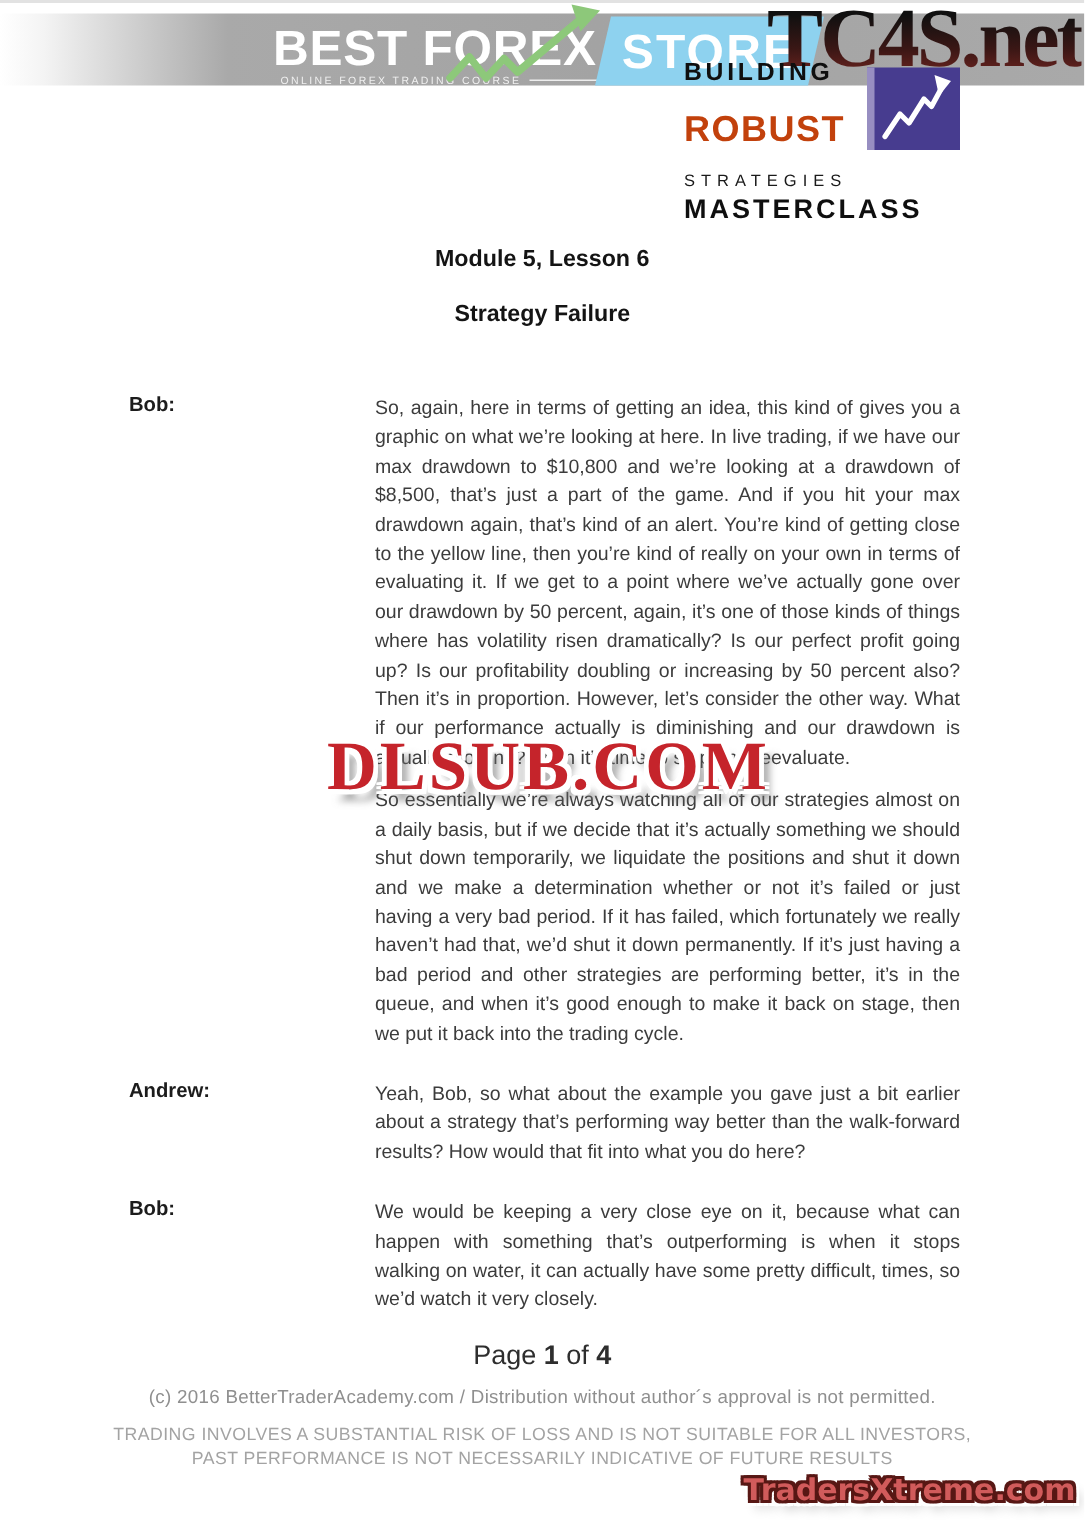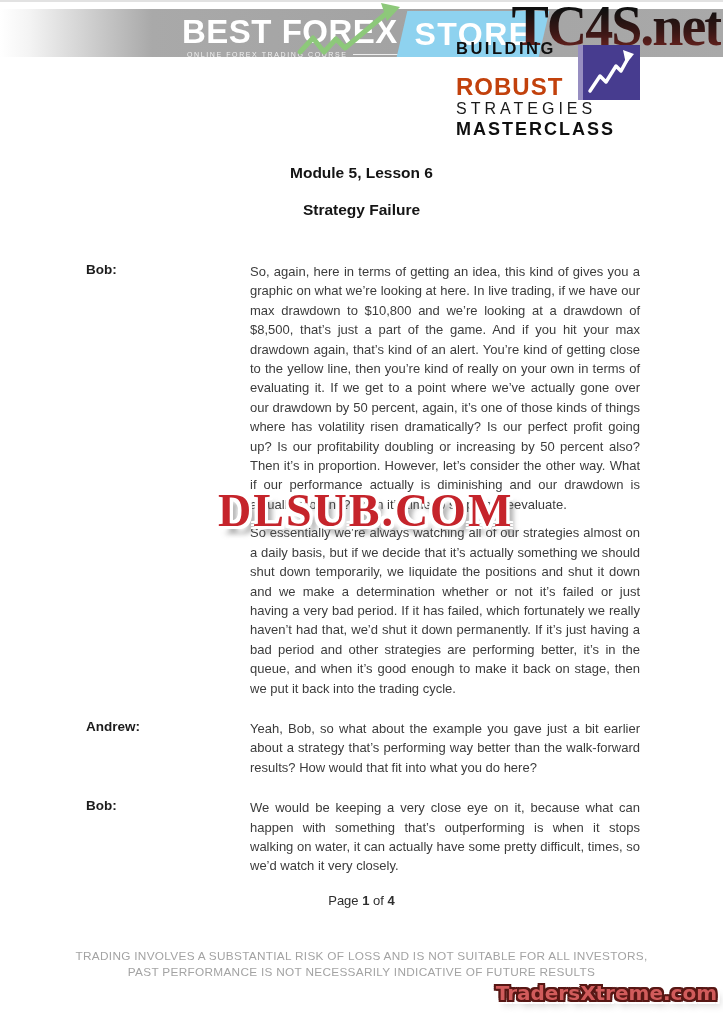--- a/index.html
+++ b/index.html
@@ -21,21 +21,21 @@
   .store span{display:block;transform:skewX(13deg);text-align:center;font-size:32px;font-weight:bold;
               color:#ffffff;letter-spacing:1.5px;line-height:46px;}
   .tc4s{position:absolute;right:2px;top:-6px;font-family:"Liberation Serif",serif;font-weight:bold;
         font-size:56px;letter-spacing:-2px;white-space:nowrap;
         background:linear-gradient(180deg,#101010 25%,#3a1715 60%,#6f2420 90%);
         -webkit-background-clip:text;background-clip:text;color:transparent;}
   
   .mclass{position:absolute;left:456px;top:40px;line-height:1;}
   .mc1{font-size:16.5px;font-weight:bold;letter-spacing:2.5px;color:#0f0f0f;}
   .mc2{font-size:24px;font-weight:bold;letter-spacing:1px;color:#c2410c;margin-top:18px;}
-  .mc3{font-size:16px;letter-spacing:4px;color:#1a1a1a;margin-top:2px;}
+  .mc3{font-size:11px;letter-spacing:4px;color:#1a1a1a;margin-top:17px;}
   .mc4{font-size:18px;font-weight:bold;letter-spacing:2px;color:#0f0f0f;margin-top:3px;}
   .mc-square{position:absolute;left:578px;top:45px;width:57px;height:55px;background:#473c8f;
              border-left:5px solid #978ec1;}
   
   .title{position:absolute;left:0;width:100%;text-align:center;font-size:15.5px;font-weight:bold;
          color:#141414;}
   .title1{top:164px;} .title2{top:201px;}
   .dialogue{position:absolute;left:86px;top:262px;width:554px;}
   .drow{display:flex;margin-bottom:21px;gap:30px;}
   .speaker{width:134px;flex:0 0 134px;font-weight:bold;font-size:13.5px;color:#1c1c1c;}
@@ -49,21 +49,21 @@
                 -3px 0 0 #fff,3px 0 0 #fff,0 -3px 0 #fff,0 3px 0 #fff,
                 7px 8px 5px rgba(110,110,110,.55);}
   .wm-bottom{position:absolute;right:6px;top:981px;font-family:"DejaVu Sans",sans-serif;
     font-weight:bold;font-size:20px;color:#d15b5b;white-space:nowrap;
     text-shadow:-2px -2px 0 #571714,2px -2px 0 #571714,-2px 2px 0 #571714,2px 2px 0 #571714,
                 0 -2px 0 #571714,0 2px 0 #571714,-2px 0 0 #571714,2px 0 0 #571714,
                 -4px -4px 0 #fff,4px -4px 0 #fff,-4px 4px 0 #fff,4px 4px 0 #fff,
                 0 4px 0 #fff,0 -4px 0 #fff,4px 0 0 #fff,-4px 0 0 #fff,
                 4px 6px 7px rgba(0,0,0,.25);}
   
-  .pagenum{position:absolute;top:893px;left:0;width:100%;text-align:center;font-size:13px;
+  .pagenum{position:absolute;top:893px;left:0;width:100%;text-align:center;font-size:18px;
            color:#2e2e2e;}
   .pagenum .b{font-weight:bold;}
   .copyright{position:absolute;top:924px;left:0;width:100%;text-align:center;font-size:12.5px;
              color:#8f8f8f;letter-spacing:.2px;}
   .disclaimer{position:absolute;top:949px;left:0;width:100%;text-align:center;font-size:11.8px;
               line-height:15.5px;color:#a3a3a3;letter-spacing:.3px;}
 </style>
 </head>
 <body>
 
@@ -122,17 +122,18 @@
 
   <div class="wm-center">DLSUB.COM</div>
   <div class="wm-bottom">TradersXtreme.com</div>
 
   <div class="pagenum">
     <span>Page</span>
     <span class="b">1</span>
     <span>of</span>
     <span class="b">4</span>
   </div>
+  <div class="copyright">(c) 2016 BetterTraderAcademy.com / Distribution without author´s approval is not permitted.</div>
   <div class="disclaimer">
     <div>TRADING INVOLVES A SUBSTANTIAL RISK OF LOSS AND IS NOT SUITABLE FOR ALL INVESTORS,</div>
     <div>PAST PERFORMANCE IS NOT NECESSARILY INDICATIVE OF FUTURE RESULTS</div>
   </div>
 </div>
 
 </body></html>

